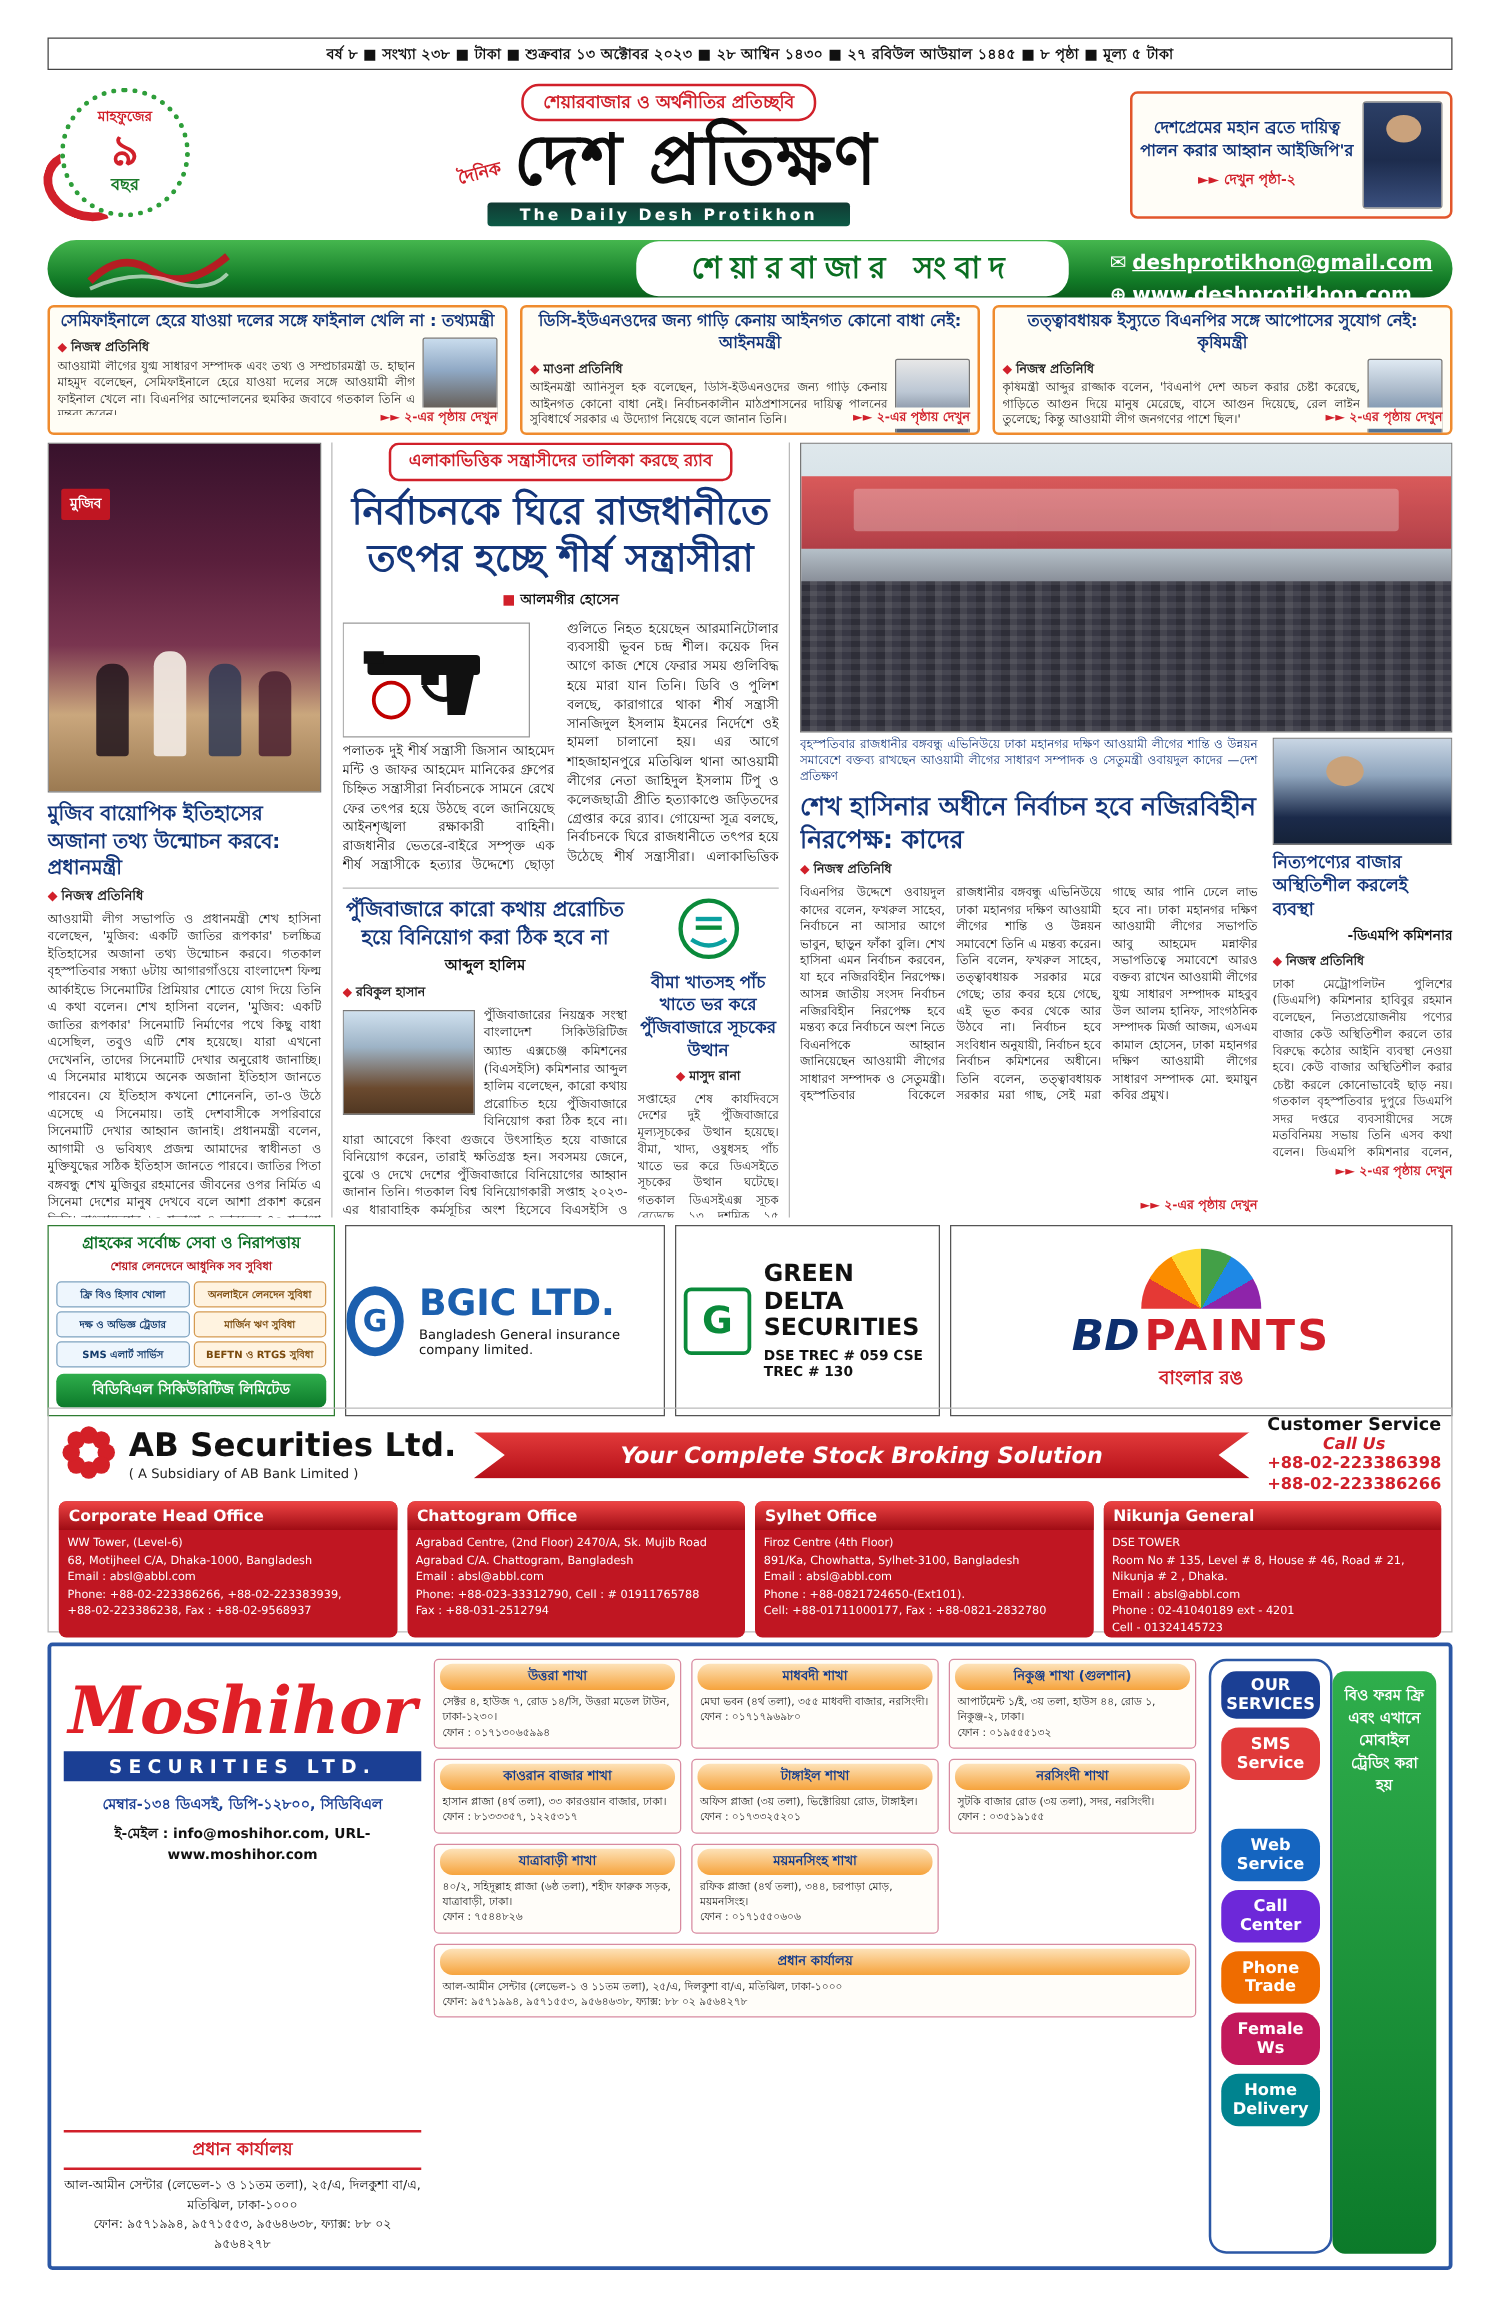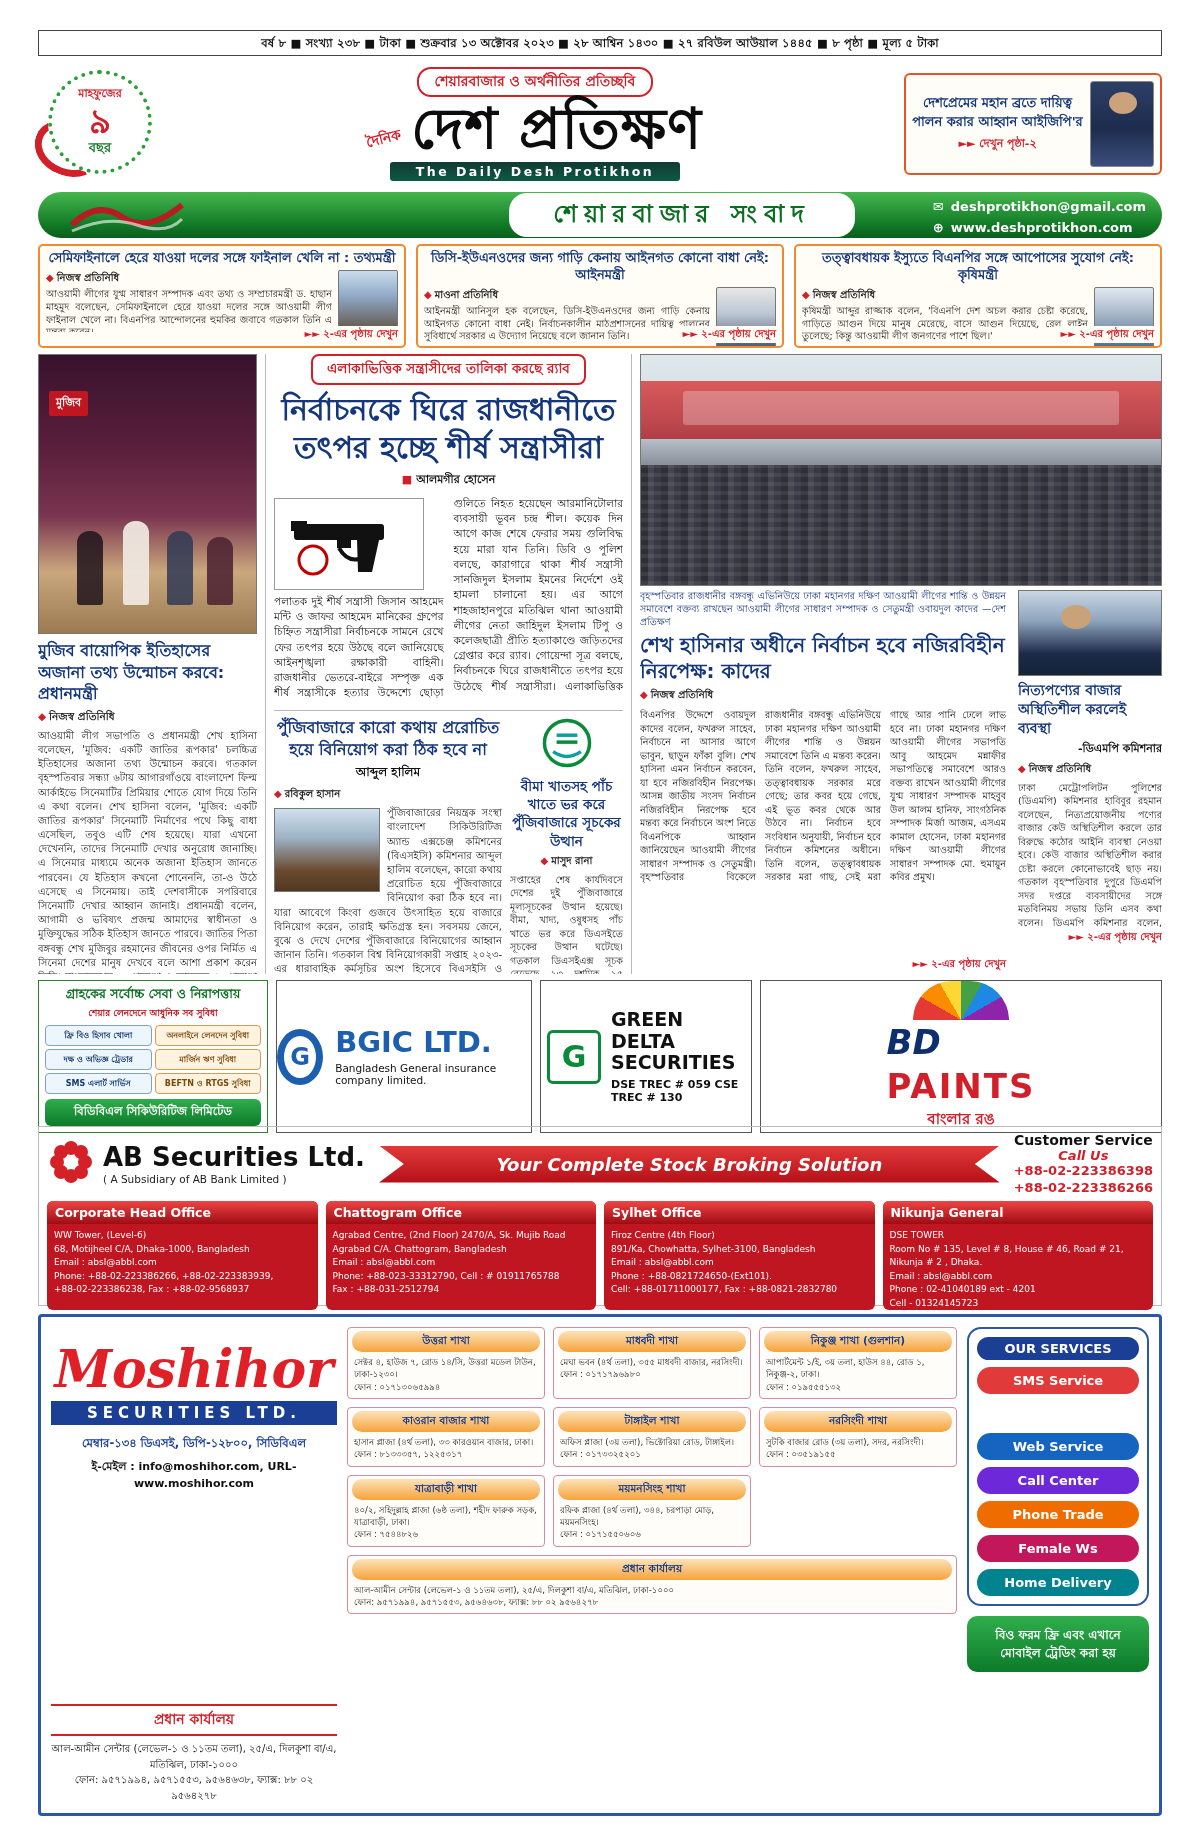--- a/index.html
+++ b/index.html
@@ -35,21 +35,21 @@
   .igp-photo { width:64px; height:86px; flex:0 0 auto; border:1px solid #888; border-radius:3px;
     background:linear-gradient(180deg,#2c3f66 0%,#1d2c4d 55%,#3a4f7d 100%); position:relative; }
   .igp-photo::after{ content:""; position:absolute; left:18px; top:10px; width:28px; height:22px; border-radius:50%; background:#caa27c; }
 
   
   .banner { position:absolute; left:38px; right:38px; top:192px; height:46px; border-radius:23px;
     background:linear-gradient(180deg,#45b64e 0%,#127b27 70%,#0a5e1c 100%); display:flex; align-items:center; }
   .banner-art { width:150px; height:40px; margin-left:14px; flex:0 0 auto; }
   .banner-pill { margin:0 auto; background:#fff; border-radius:18px; padding:2px 44px; }
   .banner-pill span { color:#0a6e21; font-weight:800; font-size:24px; letter-spacing:7px; }
-  .banner-contact { position:absolute; right:16px; top:5px; color:#fff; font-size:13px; font-weight:bold; line-height:1.6; text-align:left; }
+  .banner-contact { position:absolute; right:16px; top:5px; color:#fff; font-size:16px; font-weight:bold; line-height:1.6; text-align:left;text-decoration:underline; }
   .bc-icon { display:inline-block; width:14px; color:#fff; margin-right:4px; }
 
   
   .briefs { position:absolute; left:38px; right:38px; top:244px; height:104px; display:grid; grid-template-columns:1fr 1fr 1fr; gap:10px; }
   .brief { border:2px solid #ef8b2e; border-radius:5px; background:#fffdf5; padding:4px 6px; overflow:hidden; position:relative; }
   .brief-head { color:#14367b; font-weight:800; font-size:13px; line-height:1.3; text-align:center; }
   .brief-row { display:flex; gap:6px; margin-top:3px; }
   .brief-textwrap { flex:1; }
   .rep-line { font-size:10px; font-weight:bold; color:#222; }
   .dia { color:#d1202a; margin-right:3px; }
@@ -137,21 +137,21 @@
   .bgic-logo { width:56px; height:56px; border-radius:50%; border:7px solid #1b5fae; display:flex; align-items:center; justify-content:center; color:#1b5fae; font-weight:800; font-size:24px; }
   .bgic-name { color:#1b5fae; font-weight:800; font-size:29px; line-height:1.1; }
   .bgic-sub { color:#111; font-size:10.5px; margin-top:3px; }
   .ad-gds { display:flex; align-items:center; justify-content:center; gap:10px; padding:6px; }
   .gds-logo { width:54px; height:54px; border:3px solid #0a8a3a; border-radius:6px; display:flex; align-items:center; justify-content:center; color:#0a8a3a; font-weight:800; font-size:30px; flex:0 0 auto; }
   .gds-name { font-weight:800; font-size:19px; color:#111; line-height:1.15; }
   .gds-trec { font-weight:800; font-size:11px; color:#111; margin-top:4px; }
   .ad-bdp { display:flex; flex-direction:column; align-items:center; justify-content:center; }
   .bdp-fan { width:96px; height:48px; border-radius:96px 96px 0 0;
     background:conic-gradient(from 270deg at 50% 100%, #e53935 0 30deg, #fb8c00 30deg 60deg, #fdd835 60deg 90deg, #43a047 90deg 120deg, #1e88e5 120deg 150deg, #8e24aa 150deg 180deg); }
-  .bdp-name { display:flex; align-items:baseline; gap:4px; margin-top:2px;flex-direction:column; }
+  .bdp-name { display:flex; align-items:baseline; gap:4px; margin-top:2px; }
   .bdp-bd { color:#0d2f6e; font-weight:800; font-style:italic; font-size:34px; }
   .bdp-paints { color:#d1202a; font-weight:800; font-size:34px; letter-spacing:2px; }
   .bdp-sub { color:#d1202a; font-weight:800; font-size:15px; margin-top:1px; }
 
   
   .ab { position:absolute; left:38px; right:38px; top:1126px; height:180px; border:1px solid #bbb; padding:6px 8px; }
   .ab-top { display:flex; align-items:center; gap:14px; height:62px; }
   .ab-brand { display:flex; align-items:center; gap:8px; flex:0 0 auto; }
   .ab-name { font-weight:800; font-size:26px; color:#111; line-height:1; }
   .ab-sub { font-size:10.5px; color:#222; margin-top:3px; }
@@ -174,21 +174,21 @@
   .mosh-member { font-size:11.5px; font-weight:800; color:#1b3f94; margin-top:10px; text-align:center; }
   .mosh-email { font-size:11px; font-weight:bold; color:#111; margin-top:4px; text-align:center; }
   .mosh-ho { margin-top:auto; width:100%; }
   .mosh-ho-t { color:#d1202a; font-weight:800; font-size:14px; text-align:center; border-top:2px solid #d1202a; border-bottom:2px solid #d1202a; padding:2px 0; }
   .mosh-ho-b { font-size:10px; line-height:1.55; text-align:center; margin-top:5px; white-space:pre-line; }
   .mosh-grid { flex:1; display:grid; grid-template-columns:1fr 1fr 1fr; gap:8px; align-content:start; }
   .branch { border:1px solid #d88aa0; border-radius:4px; overflow:hidden; background:#fffdf9; }
   .bh { background:linear-gradient(180deg,#fde2b8,#f6a33c); color:#123a8c; font-weight:800; font-size:10.5px; text-align:center; border-radius:10px; padding:2px 4px; margin:3px 4px; }
   .ba { font-size:8.5px; line-height:1.45; padding:1px 6px 5px; white-space:pre-line; color:#222; }
   .branch.ho-span { grid-column:1 / -1; }
-  .mosh-right { width:182px; flex:0 0 auto; display:flex; flex-direction:column; }
+  .mosh-right { width:182px; flex:0 0 auto; display:flex; flex-direction:row; }
   .svc-panel { border:2px solid #2b57a5; border-radius:14px; padding:8px; display:flex; flex-direction:column; gap:7px; }
   .svc-title { background:#1b3f94; color:#fff; font-weight:800; font-size:13px; text-align:center; border-radius:12px; padding:4px; }
   .svc { border-radius:14px; color:#fff; font-weight:800; font-size:13px; text-align:center; padding:6px; }
   .svc.s0{ background:#e03a3a; } .svc.s1{ background:#1565c0;margin-top:32px; } .svc.s2{ background:#6d28d9; }
   .svc.s3{ background:#ef6c00; } .svc.s4{ background:#c2185b; } .svc.s5{ background:#00838f; }
   .mosh-note { margin-top:10px; background:linear-gradient(180deg,#2fae4c,#0c7a2a); color:#fff; border-radius:10px; font-size:12px; font-weight:800; padding:10px 8px; text-align:center; line-height:1.5; }
 </style>
 </head>
 <body>
 

